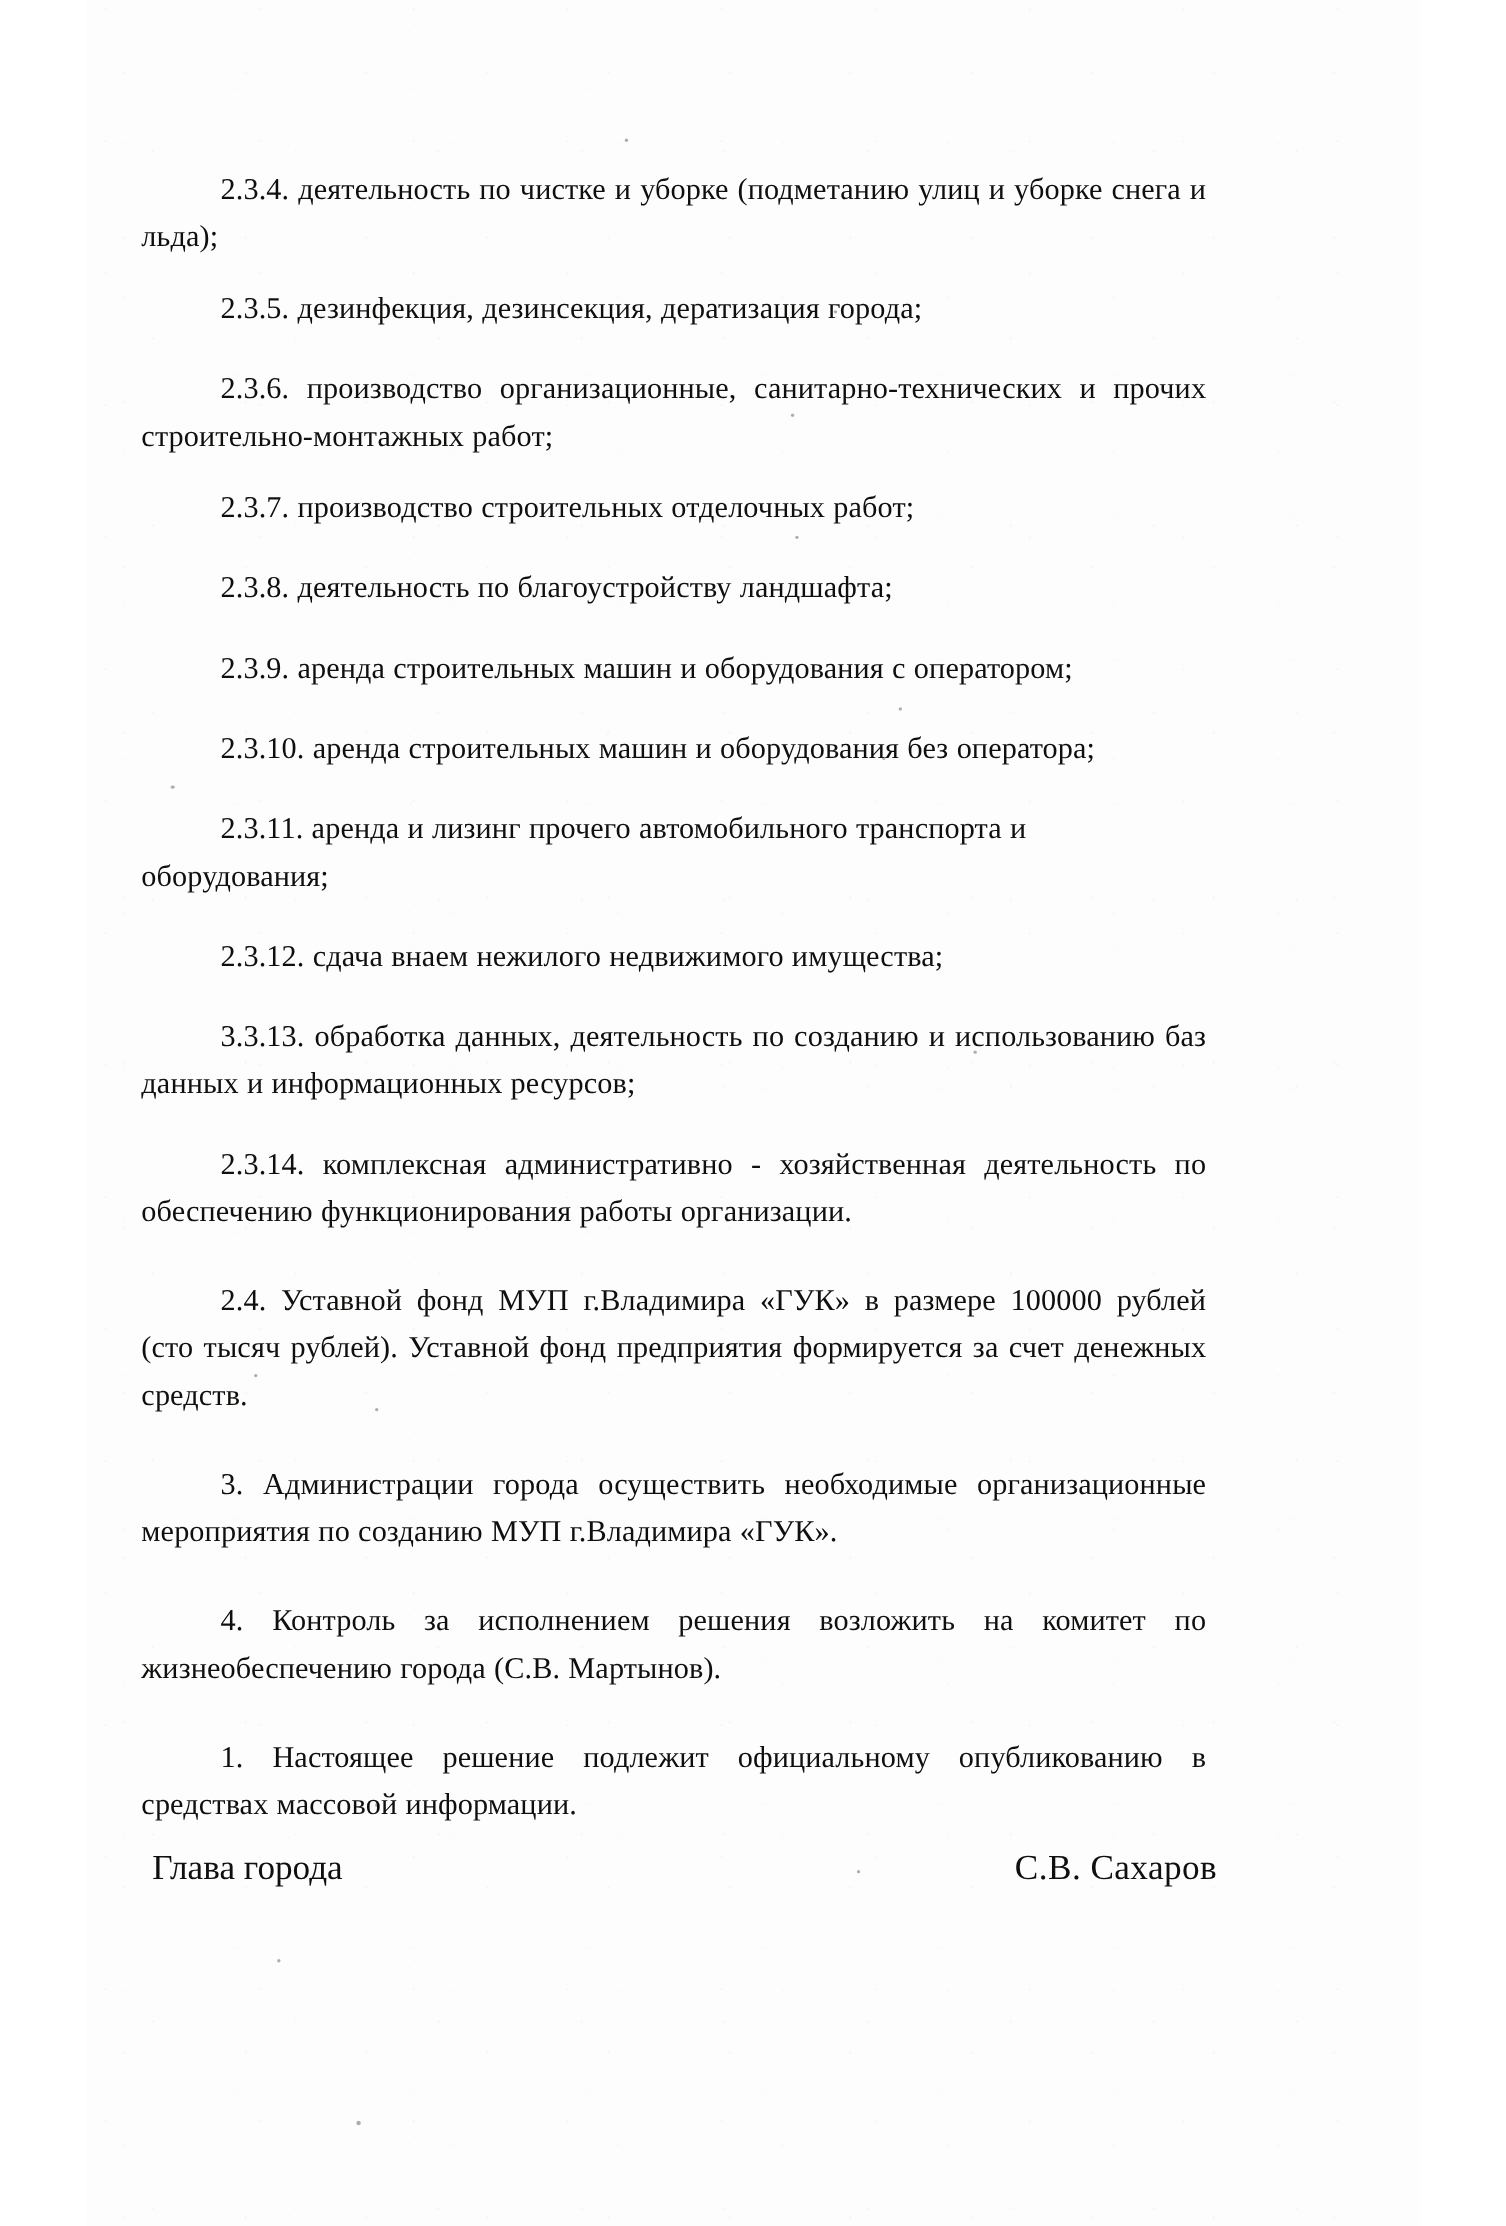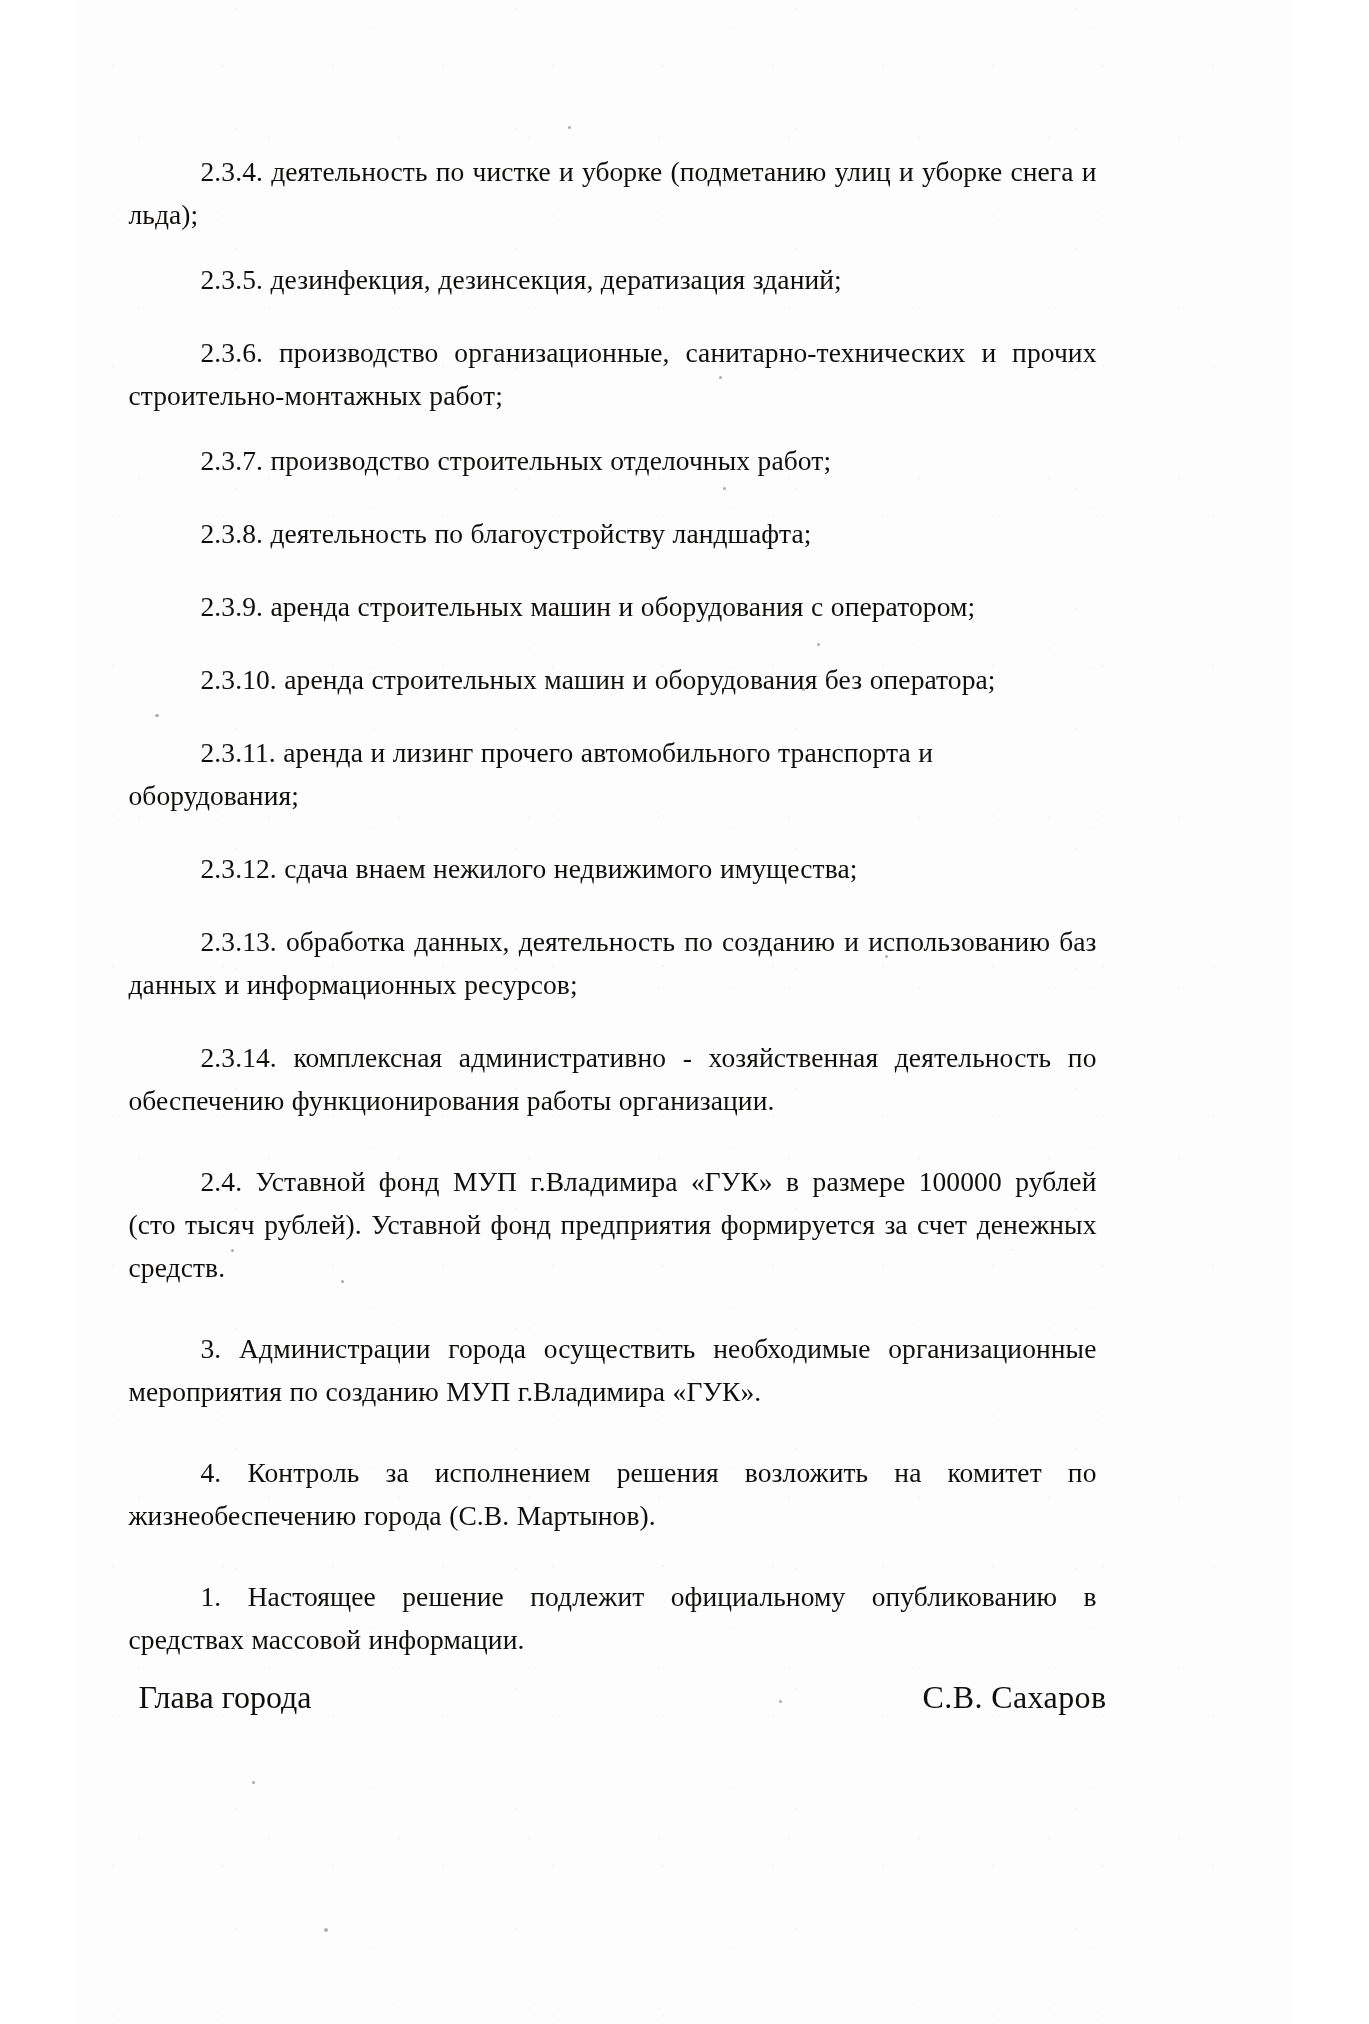--- a/index.html
+++ b/index.html
@@ -106,37 +106,37 @@
   <div class="speck" style="left:262px; top:1280px; width:3px; height:3px;"></div>
   <div class="speck" style="left:262px; top:1639px; width:4px; height:4px;"></div>
   <div class="speck" style="left:700px; top:1700px; width:3px; height:3px;"></div>
   <div class="speck" style="left:173px; top:1781px; width:3px; height:3px;"></div>
   <div class="speck" style="left:245px; top:1928px; width:4px; height:4px;"></div>
 
   <div class="content">
 
     <p class="para">2.3.4. деятельность по чистке и уборке (подметанию улиц и уборке снега и льда);</p>
 
-    <p class="para single gap-lg">2.3.5. дезинфекция, дезинсекция, дератизация зданий;</p>
+    <p class="para single gap-lg">2.3.5. дезинфекция, дезинсекция, дератизация города;</p>
 
     <p class="para">2.3.6. производство организационные, санитарно-технических и прочих строительно-монтажных работ;</p>
 
     <p class="para single gap-lg">2.3.7. производство строительных отделочных работ;</p>
 
     <p class="para single gap-lg">2.3.8. деятельность по благоустройству ландшафта;</p>
 
     <p class="para single gap-lg">2.3.9. аренда строительных машин и оборудования с оператором;</p>
 
     <p class="para single gap-lg">2.3.10. аренда строительных машин и оборудования без оператора;</p>
 
     <p class="para single gap-lg">2.3.11. аренда и лизинг прочего автомобильного транспорта и оборудования;</p>
 
     <p class="para single gap-lg">2.3.12. сдача внаем нежилого недвижимого имущества;</p>
 
-    <p class="para gap-lg">2.3.13. обработка данных, деятельность по созданию и использованию баз данных и информационных ресурсов;</p>
+    <p class="para gap-lg">3.3.13. обработка данных, деятельность по созданию и использованию баз данных и информационных ресурсов;</p>
 
     <p class="para gap-xl">2.3.14. комплексная административно - хозяйственная деятельность по обеспечению функционирования  работы организации.</p>
 
     <p class="para gap-xl">2.4. Уставной фонд МУП г.Владимира «ГУК» в размере 100000 рублей (сто тысяч рублей). Уставной фонд предприятия формируется за счет денежных средств.</p>
 
     <p class="para gap-xl">3. Администрации города осуществить необходимые организационные мероприятия по созданию МУП г.Владимира «ГУК».</p>
 
     <p class="para gap-xl">4. Контроль за исполнением решения возложить на комитет по жизнеобеспечению города (С.В. Мартынов).</p>
 
     <p class="para">1. Настоящее решение подлежит официальному опубликованию в средствах массовой информации.</p>

